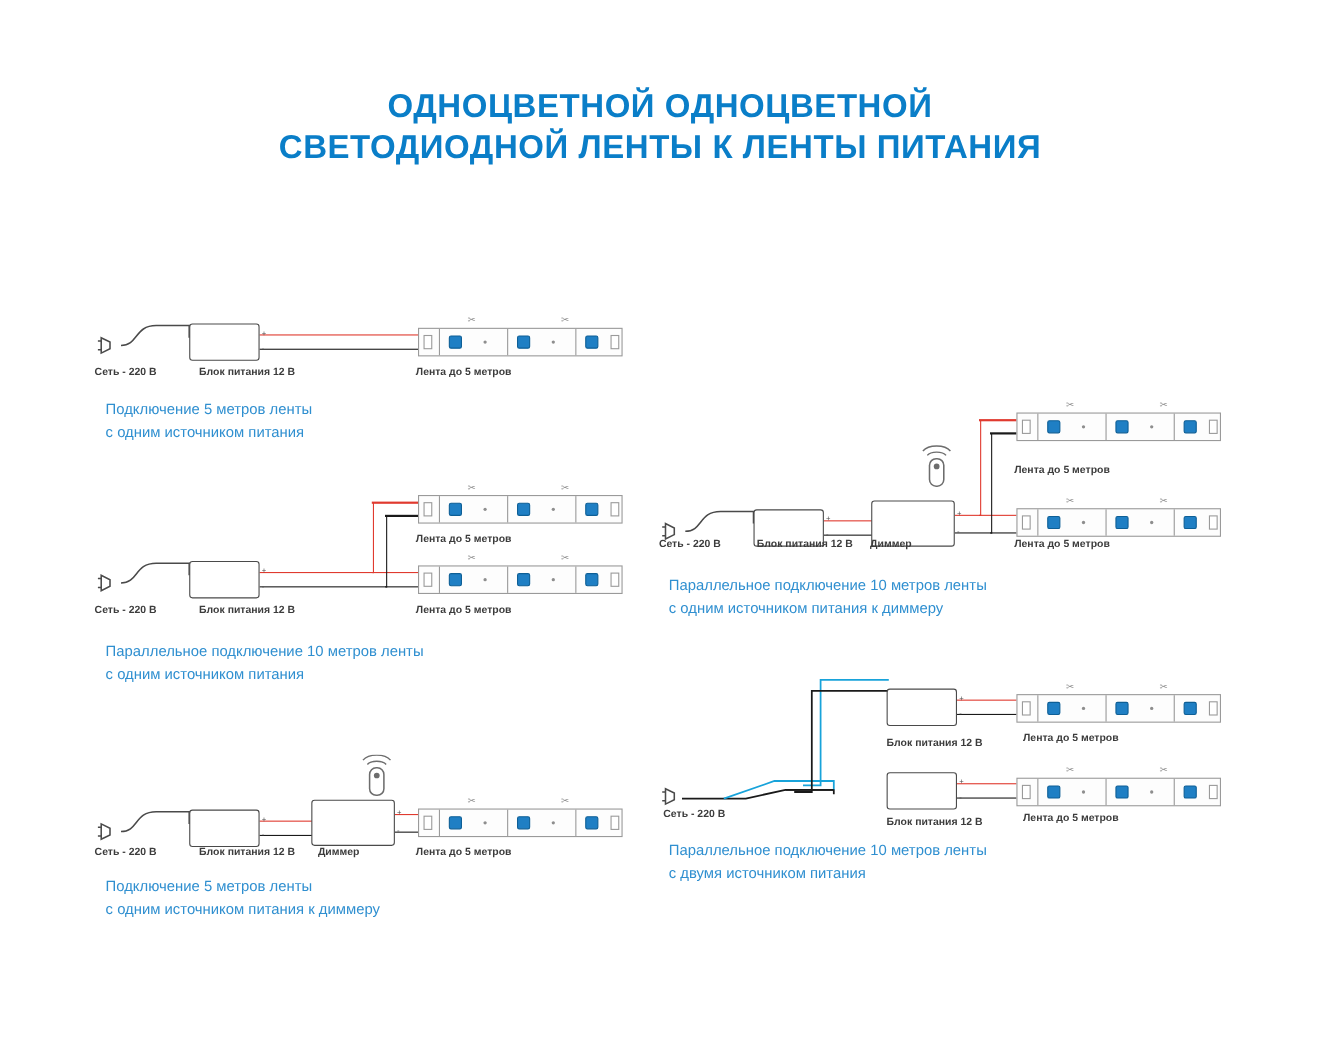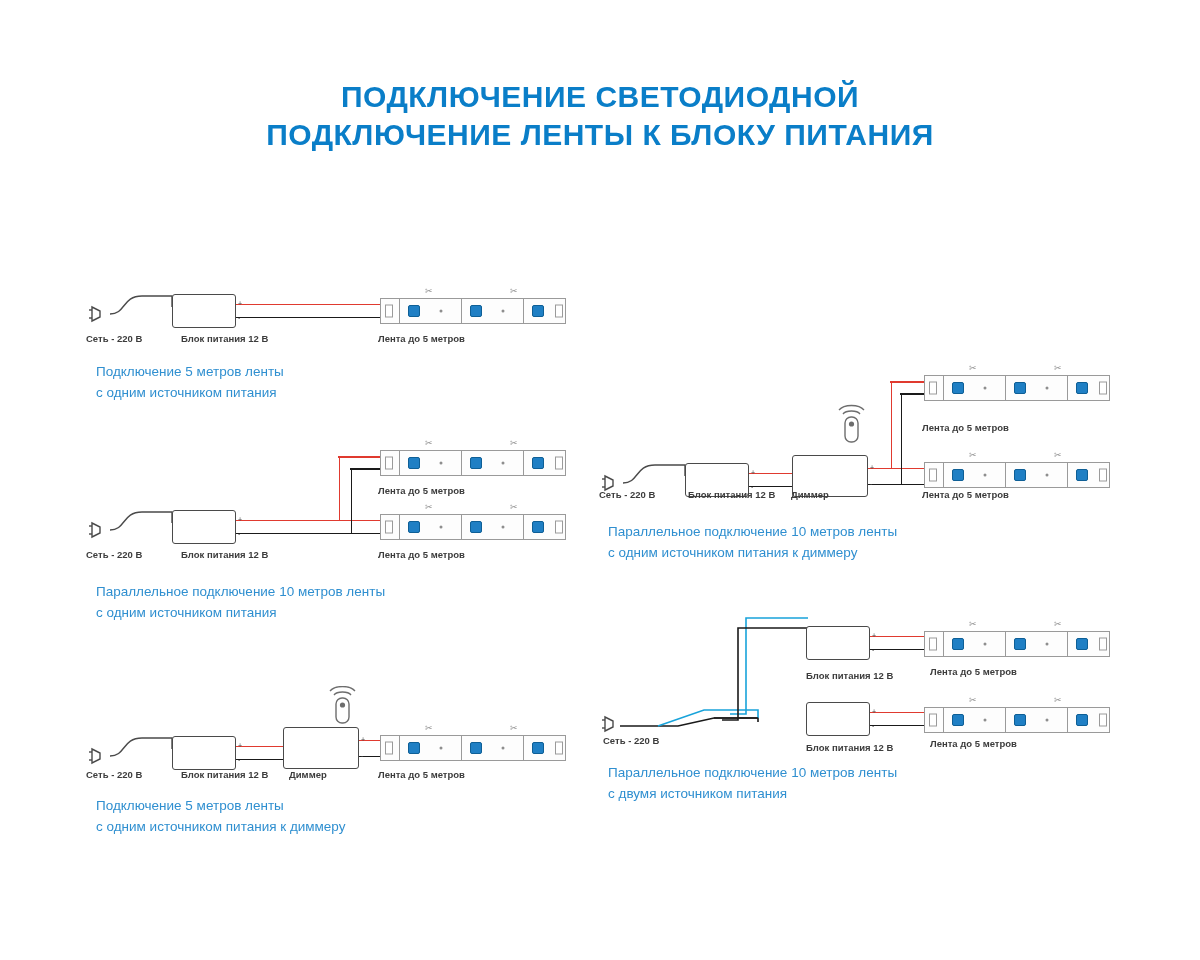--- a/index.html
+++ b/index.html
@@ -126,22 +126,22 @@
   
   .remote {
     position: absolute;
     z-index: 5;
   }
 </style>
 </head>
 <body>
 
 <div id="title">
-  <span class="line">ПОДКЛЮЧЕНИЕ СВЕТОДИОДНОЙ</span>
-  <span class="line">ПОДКЛЮЧЕНИЕ ЛЕНТЫ К БЛОКУ ПИТАНИЯ</span>
+  <span class="line">ОДНОЦВЕТНОЙ ОДНОЦВЕТНОЙ</span>
+  <span class="line">СВЕТОДИОДНОЙ ЛЕНТЫ К ЛЕНТЫ ПИТАНИЯ</span>
 </div>
 
 <div>
 
   <svg class="plug" style="left:88px; top:303px;" width="26" height="22" viewBox="0 0 26 22">
     <path d="M4 4 L4 18 L12 14 L12 8 Z" fill="none" stroke="#4a4a4a" stroke-width="1.4"></path>
     <line x1="1" y1="7" x2="4" y2="7" stroke="#4a4a4a" stroke-width="1.4"></line>
     <line x1="1" y1="15" x2="4" y2="15" stroke="#4a4a4a" stroke-width="1.4"></line>
   </svg>
 

